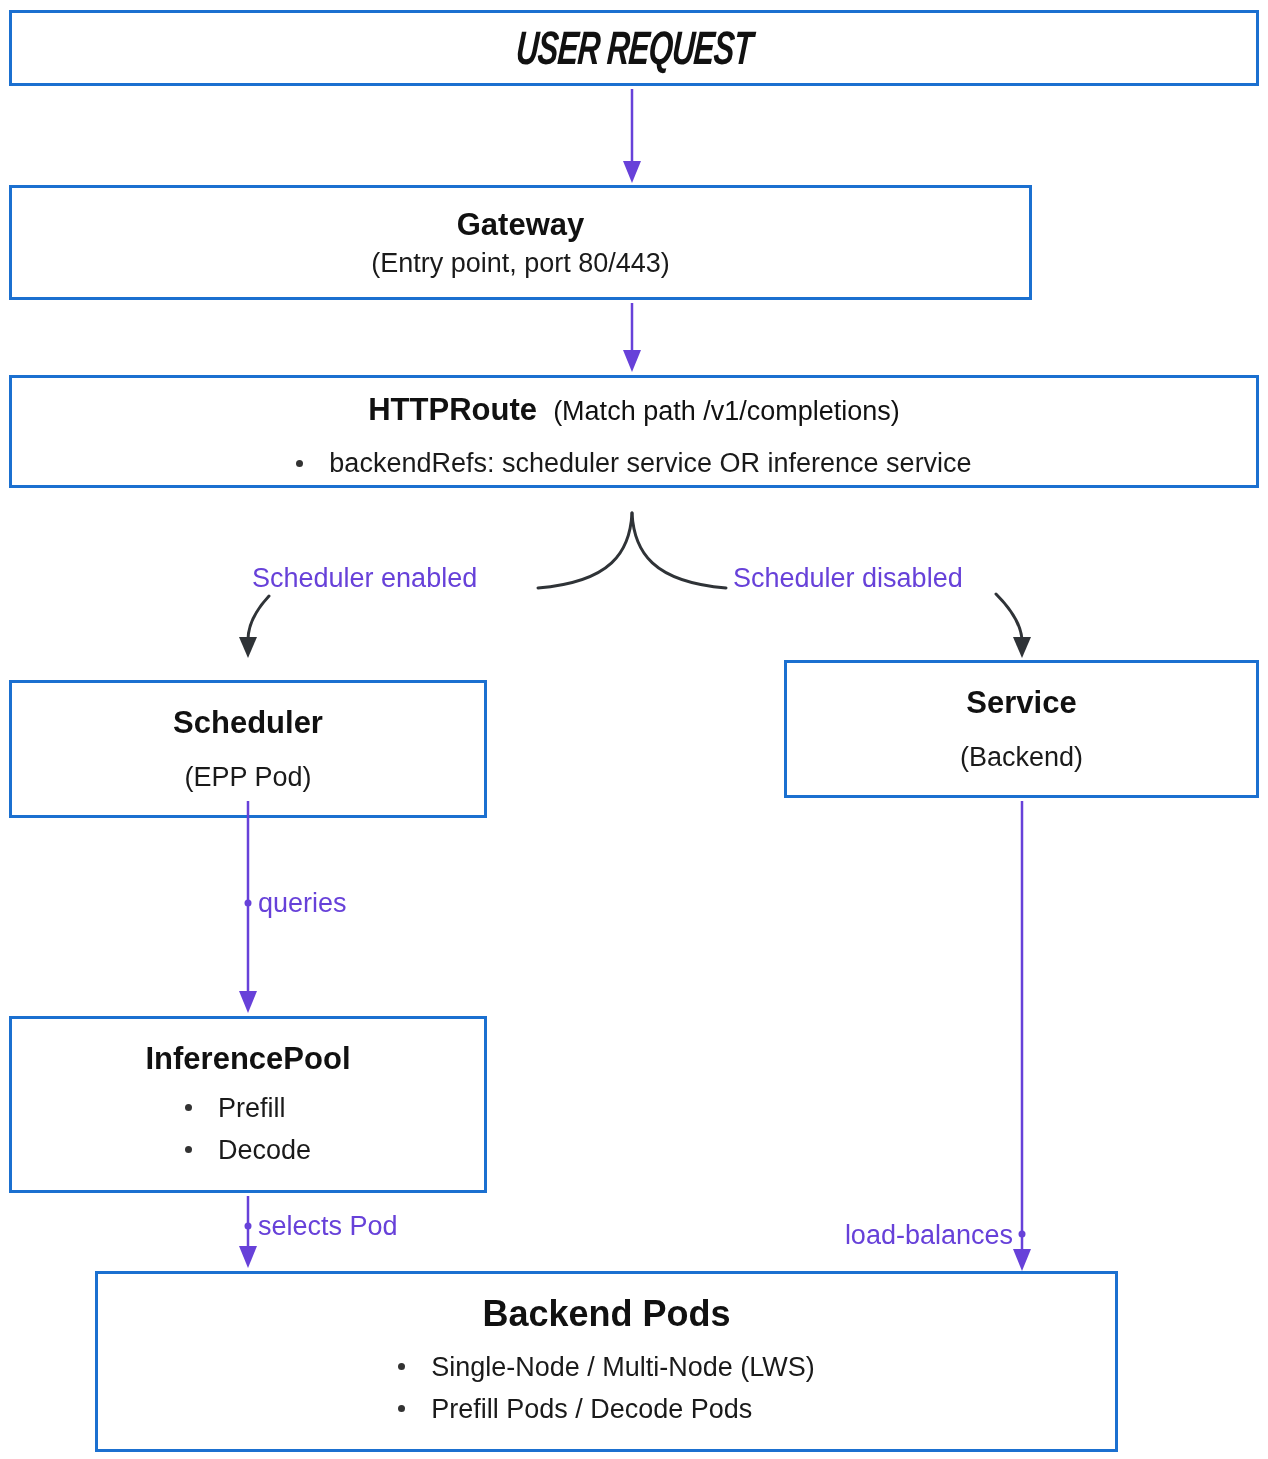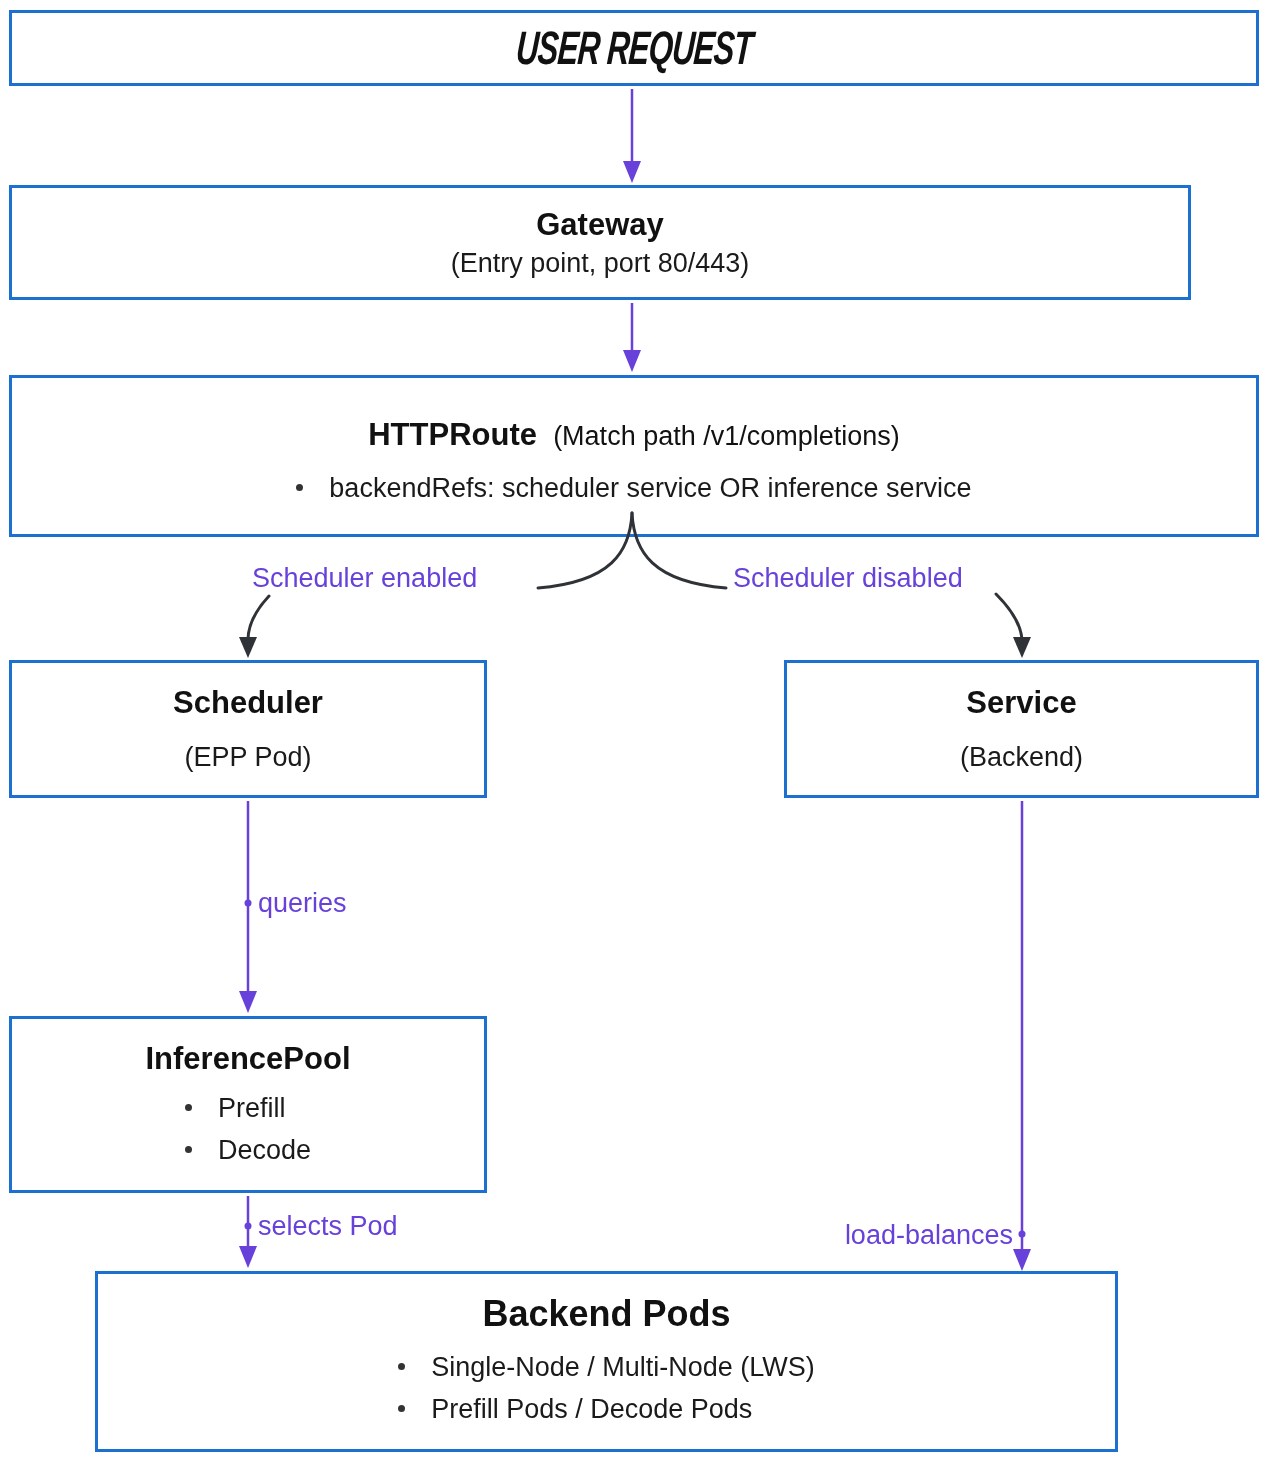--- a/index.html
+++ b/index.html
@@ -42,39 +42,39 @@
 </style>
 </head>
 <body>
 
 <div class="canvas">
 
   <div class="node" style="left:9px;top:10px;width:1250px;height:76px">
     <span class="display-title">USER REQUEST</span>
   </div>
 
-  <div class="node" style="left:9px;top:185px;width:1182px;height:115px;">
+  <div class="node" style="left:9px;top:185px;width:1023px;height:115px;">
     <div class="node-title">Gateway</div>
     <div class="node-sub" style="margin-top:0">(Entry point, port 80/443)</div>
   </div>
 
-  <div class="node" style="left:9px;top:375px;width:1250px;height:162px;padding-top:8px">
+  <div class="node" style="left:9px;top:375px;width:1250px;height:113px;padding-top:8px">
     <div class="node-title" style="line-height:44px">
       <span>HTTPRoute</span>
       <span class="title-suffix">&nbsp;<span>(Match path /v1/completions)</span></span>
     </div>
     <ul class="bullets" style="margin-top:10px">
       <li style="line-height:40px">
         <span class="dot"></span>
         <span>backendRefs: scheduler service OR inference service</span>
       </li>
     </ul>
   </div>
 
-  <div class="node" style="left:9px;top:660px;width:478px;height:138px">
+  <div class="node" style="left:9px;top:680px;width:478px;height:138px">
     <div class="node-title">Scheduler</div>
     <div class="node-sub">(EPP Pod)</div>
   </div>
 
   <div class="node" style="left:784px;top:660px;width:475px;height:138px">
     <div class="node-title">Service</div>
     <div class="node-sub">(Backend)</div>
   </div>
 
   <div class="node" style="left:9px;top:1016px;width:478px;height:177px">

